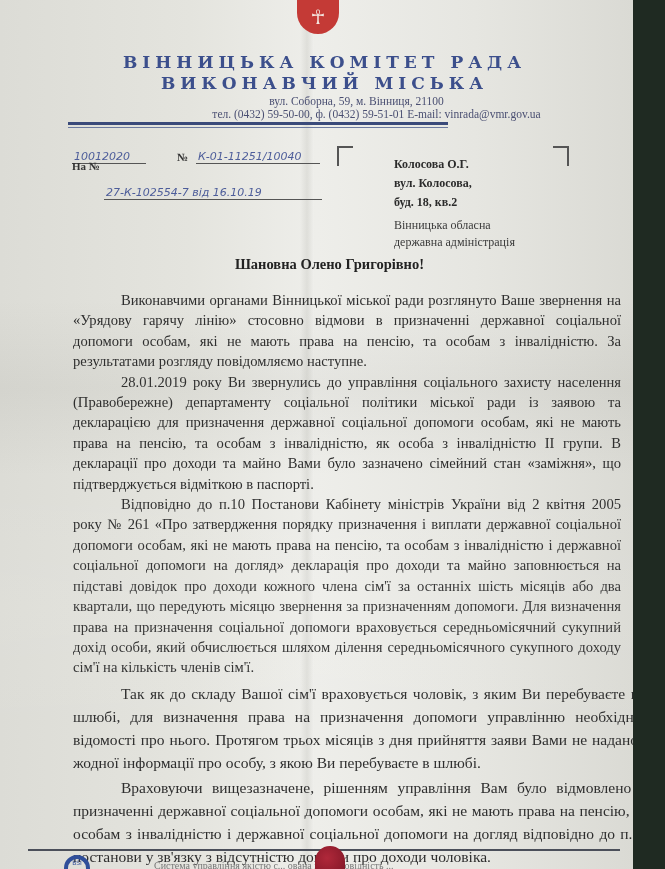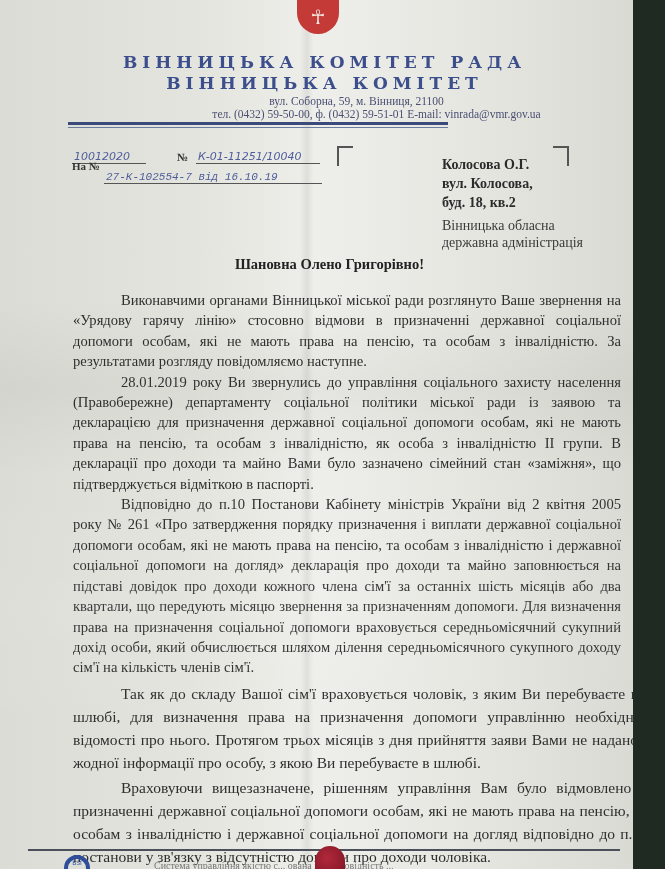--- a/index.html
+++ b/index.html
@@ -54,21 +54,21 @@
     .hand {
       position: absolute; font-family: "DejaVu Sans", sans-serif; font-style: italic;
       color: #4d5d9a; font-size: 11px; border-bottom: 1px solid #555; padding: 0 2px;
     }
     .bracket {
       position: absolute; width: 14px; height: 18px; border-top: 2px solid #555;
     }
     .bracket.lft { border-left: 2px solid #555; }
     .bracket.rgt { border-right: 2px solid #555; }
     .recipient {
-      position: absolute; left: 394px; top: 155px; font-size: 14px; color: #2b2b2b; line-height: 19px; margin-left: 48px;
+      position: absolute; left: 394px; top: 155px; font-size: 12px; color: #2b2b2b; line-height: 19px;
     }
     .recipient .b { font-weight: bold; }
     .recipient .dept { margin-top: 5px; color: #3a3a3a; line-height: 17px; }
     .salutation {
       position: absolute; left: 0; width: 633px; top: 256px; text-align: center;
       font-weight: bold; font-size: 14.5px; color: #222; margin-left: 13px;
     }
     .body {
       position: absolute; left: 73px; top: 290px; width: 548px;
       font-size: 14.6px; line-height: 20.4px; color: #2e2e2e; text-align: justify;
@@ -95,30 +95,30 @@
   </style>
 </head>
 <body>
 
 <div class="paper">
   <div class="crease-v"></div>
 
   <div class="coat">☥</div>
 
   <div class="org l1">ВІННИЦЬКА КОМІТЕТ РАДА</div>
-  <div class="org l2">ВІННИЦЬКА КОМІТЕТ</div>
+  <div class="org l2">ВИКОНАВЧИЙ МІСЬКА</div>
   <div class="addr l1">вул. Соборна, 59, м. Вінниця, 21100</div>
   <div class="addr l2">тел. (0432) 59-50-00, ф. (0432) 59-51-01  E-mail: vinrada@vmr.gov.ua</div>
   <div class="rule" style="top:122px; left:68px; width:380px;"></div>
 
   <div class="hand" style="left:72px; top:150px; width:70px;">10012020</div>
   <span class="reg" style="left:177px; top:151px;">№</span>
   <div class="hand" style="left:196px; top:150px; width:120px;">К-01-11251/10040</div>
   <span class="reg" style="left:72px; top:160px;">На №</span>
-  <div class="hand" style="left:104px; top:171px; width:214px;font-family:Liberation Mono, monospace;">27-К-102554-7  від 16.10.19</div>
+  <div class="hand" style="left:104px; top:186px; width:214px;">27-К-102554-7  від 16.10.19</div>
 
   <div class="bracket lft" style="left:337px; top:146px;"></div>
   <div class="bracket rgt" style="left:553px; top:146px;"></div>
 
   <div class="recipient">
     <div class="b">Колосова О.Г.</div>
     <div class="b">вул. Колосова,</div>
     <div class="b">буд. 18, кв.2</div>
     <div class="dept">
       <div>Вінницька обласна</div>

